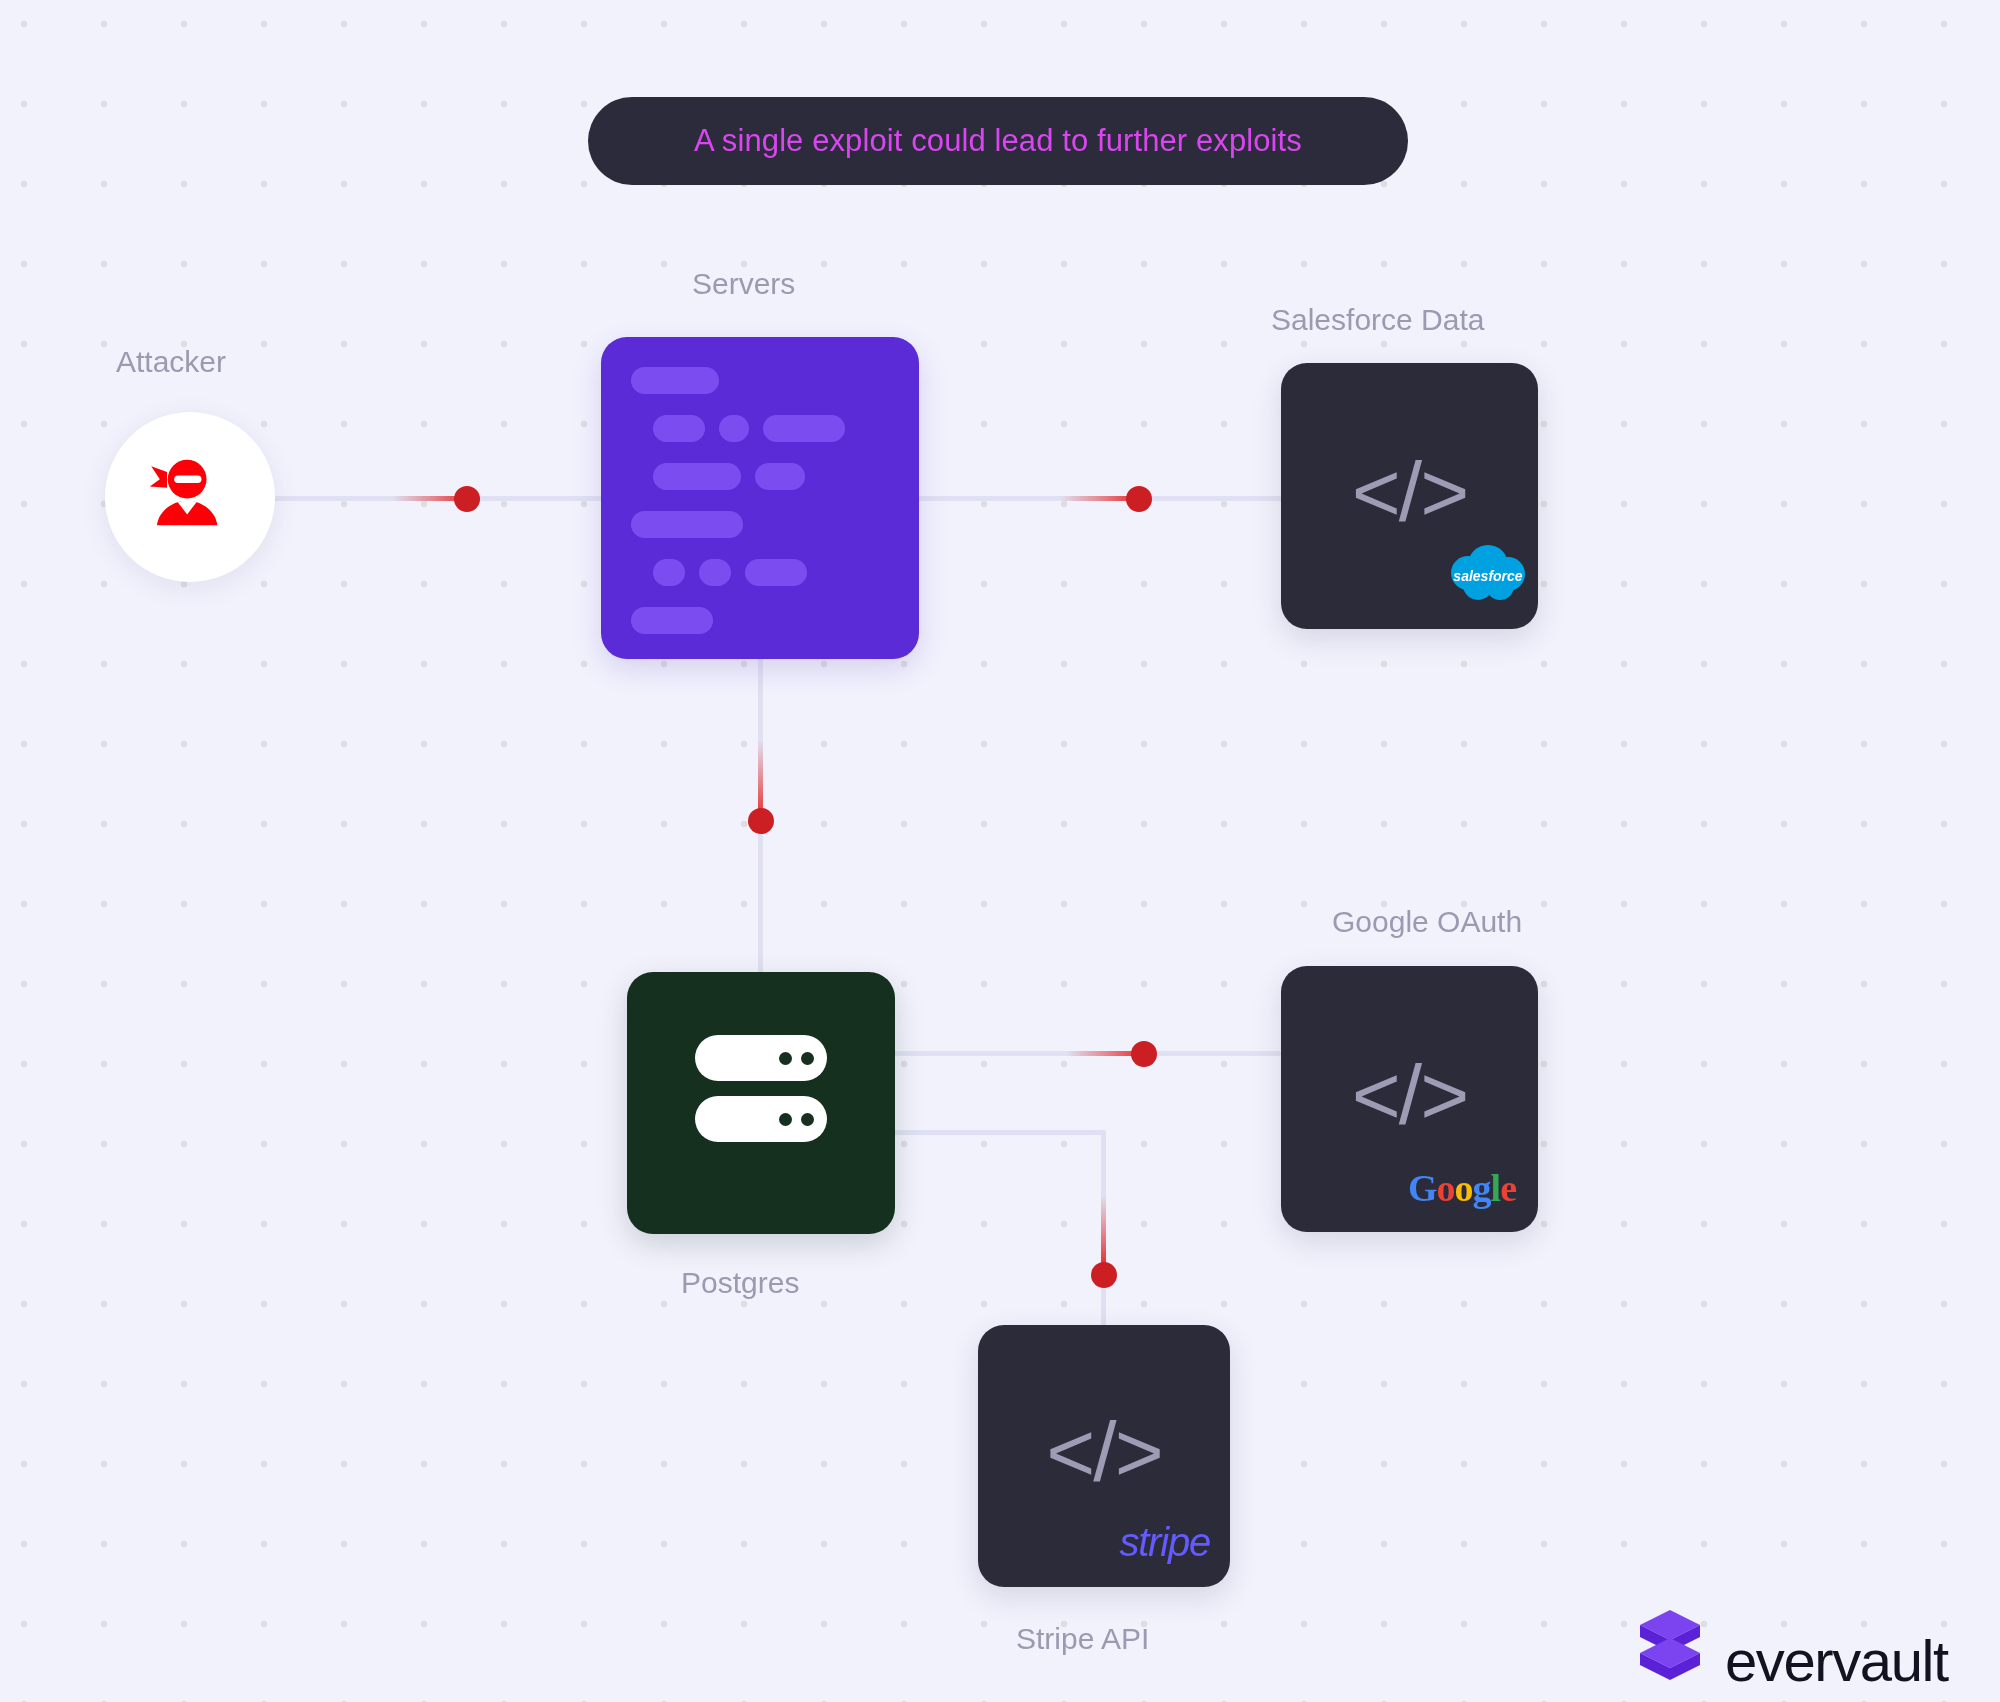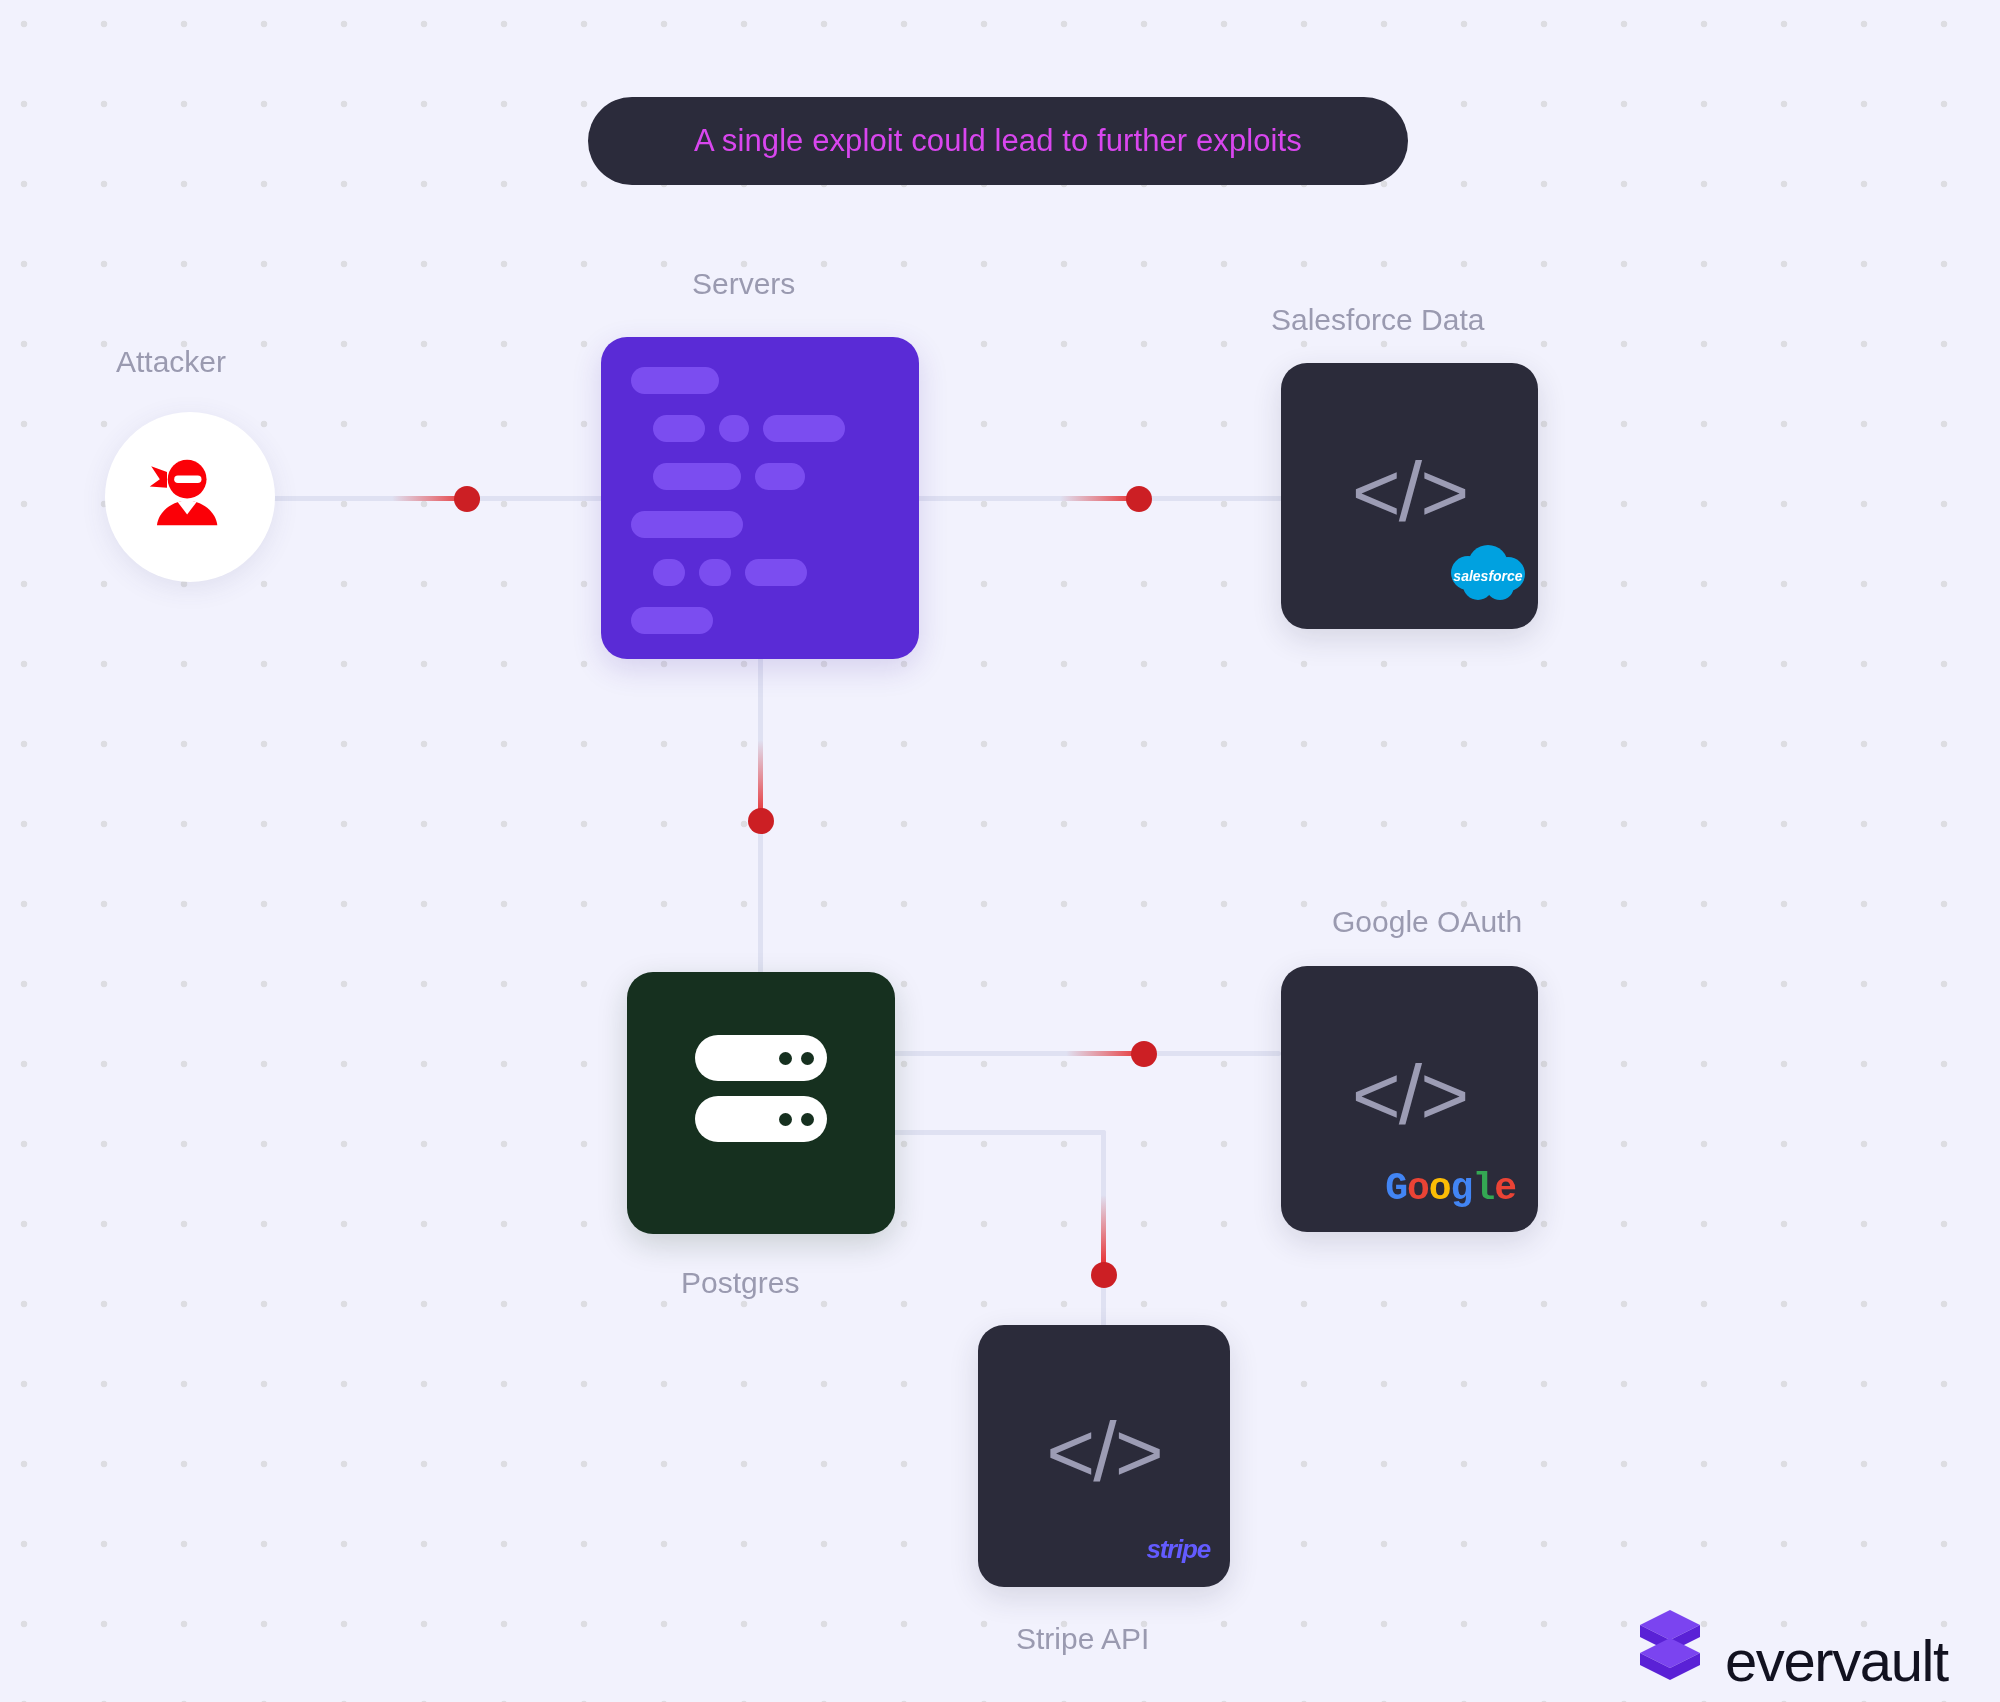--- a/index.html
+++ b/index.html
@@ -157,36 +157,36 @@
     height: 64px;
   }
   
   .google-logo {
     position: absolute;
     right: 22px;
     bottom: 22px;
     font-size: 38px;
     font-weight: bold;
     letter-spacing: -1px;
-    font-family: Liberation Mono, monospace;
+    font-family: Liberation Serif, serif;
   }
   .g1 { color: #4285F4; }
   .g2 { color: #EA4335; }
   .g3 { color: #FBBC05; }
   .g4 { color: #4285F4; }
   .g5 { color: #34A853; }
   .g6 { color: #EA4335; }
   
   .stripe-logo {
     position: absolute;
     right: 20px;
     bottom: 22px;
     color: #635BFF;
-    font-size: 26px;
-    font-weight: bold;
+    font-size: 40px;
+    font-weight: normal;
     letter-spacing: -1.2px;
     font-style: italic;
   }
 
   
   .pg-card {
     position: absolute;
     left: 627px;
     top: 972px;
     width: 268px;

